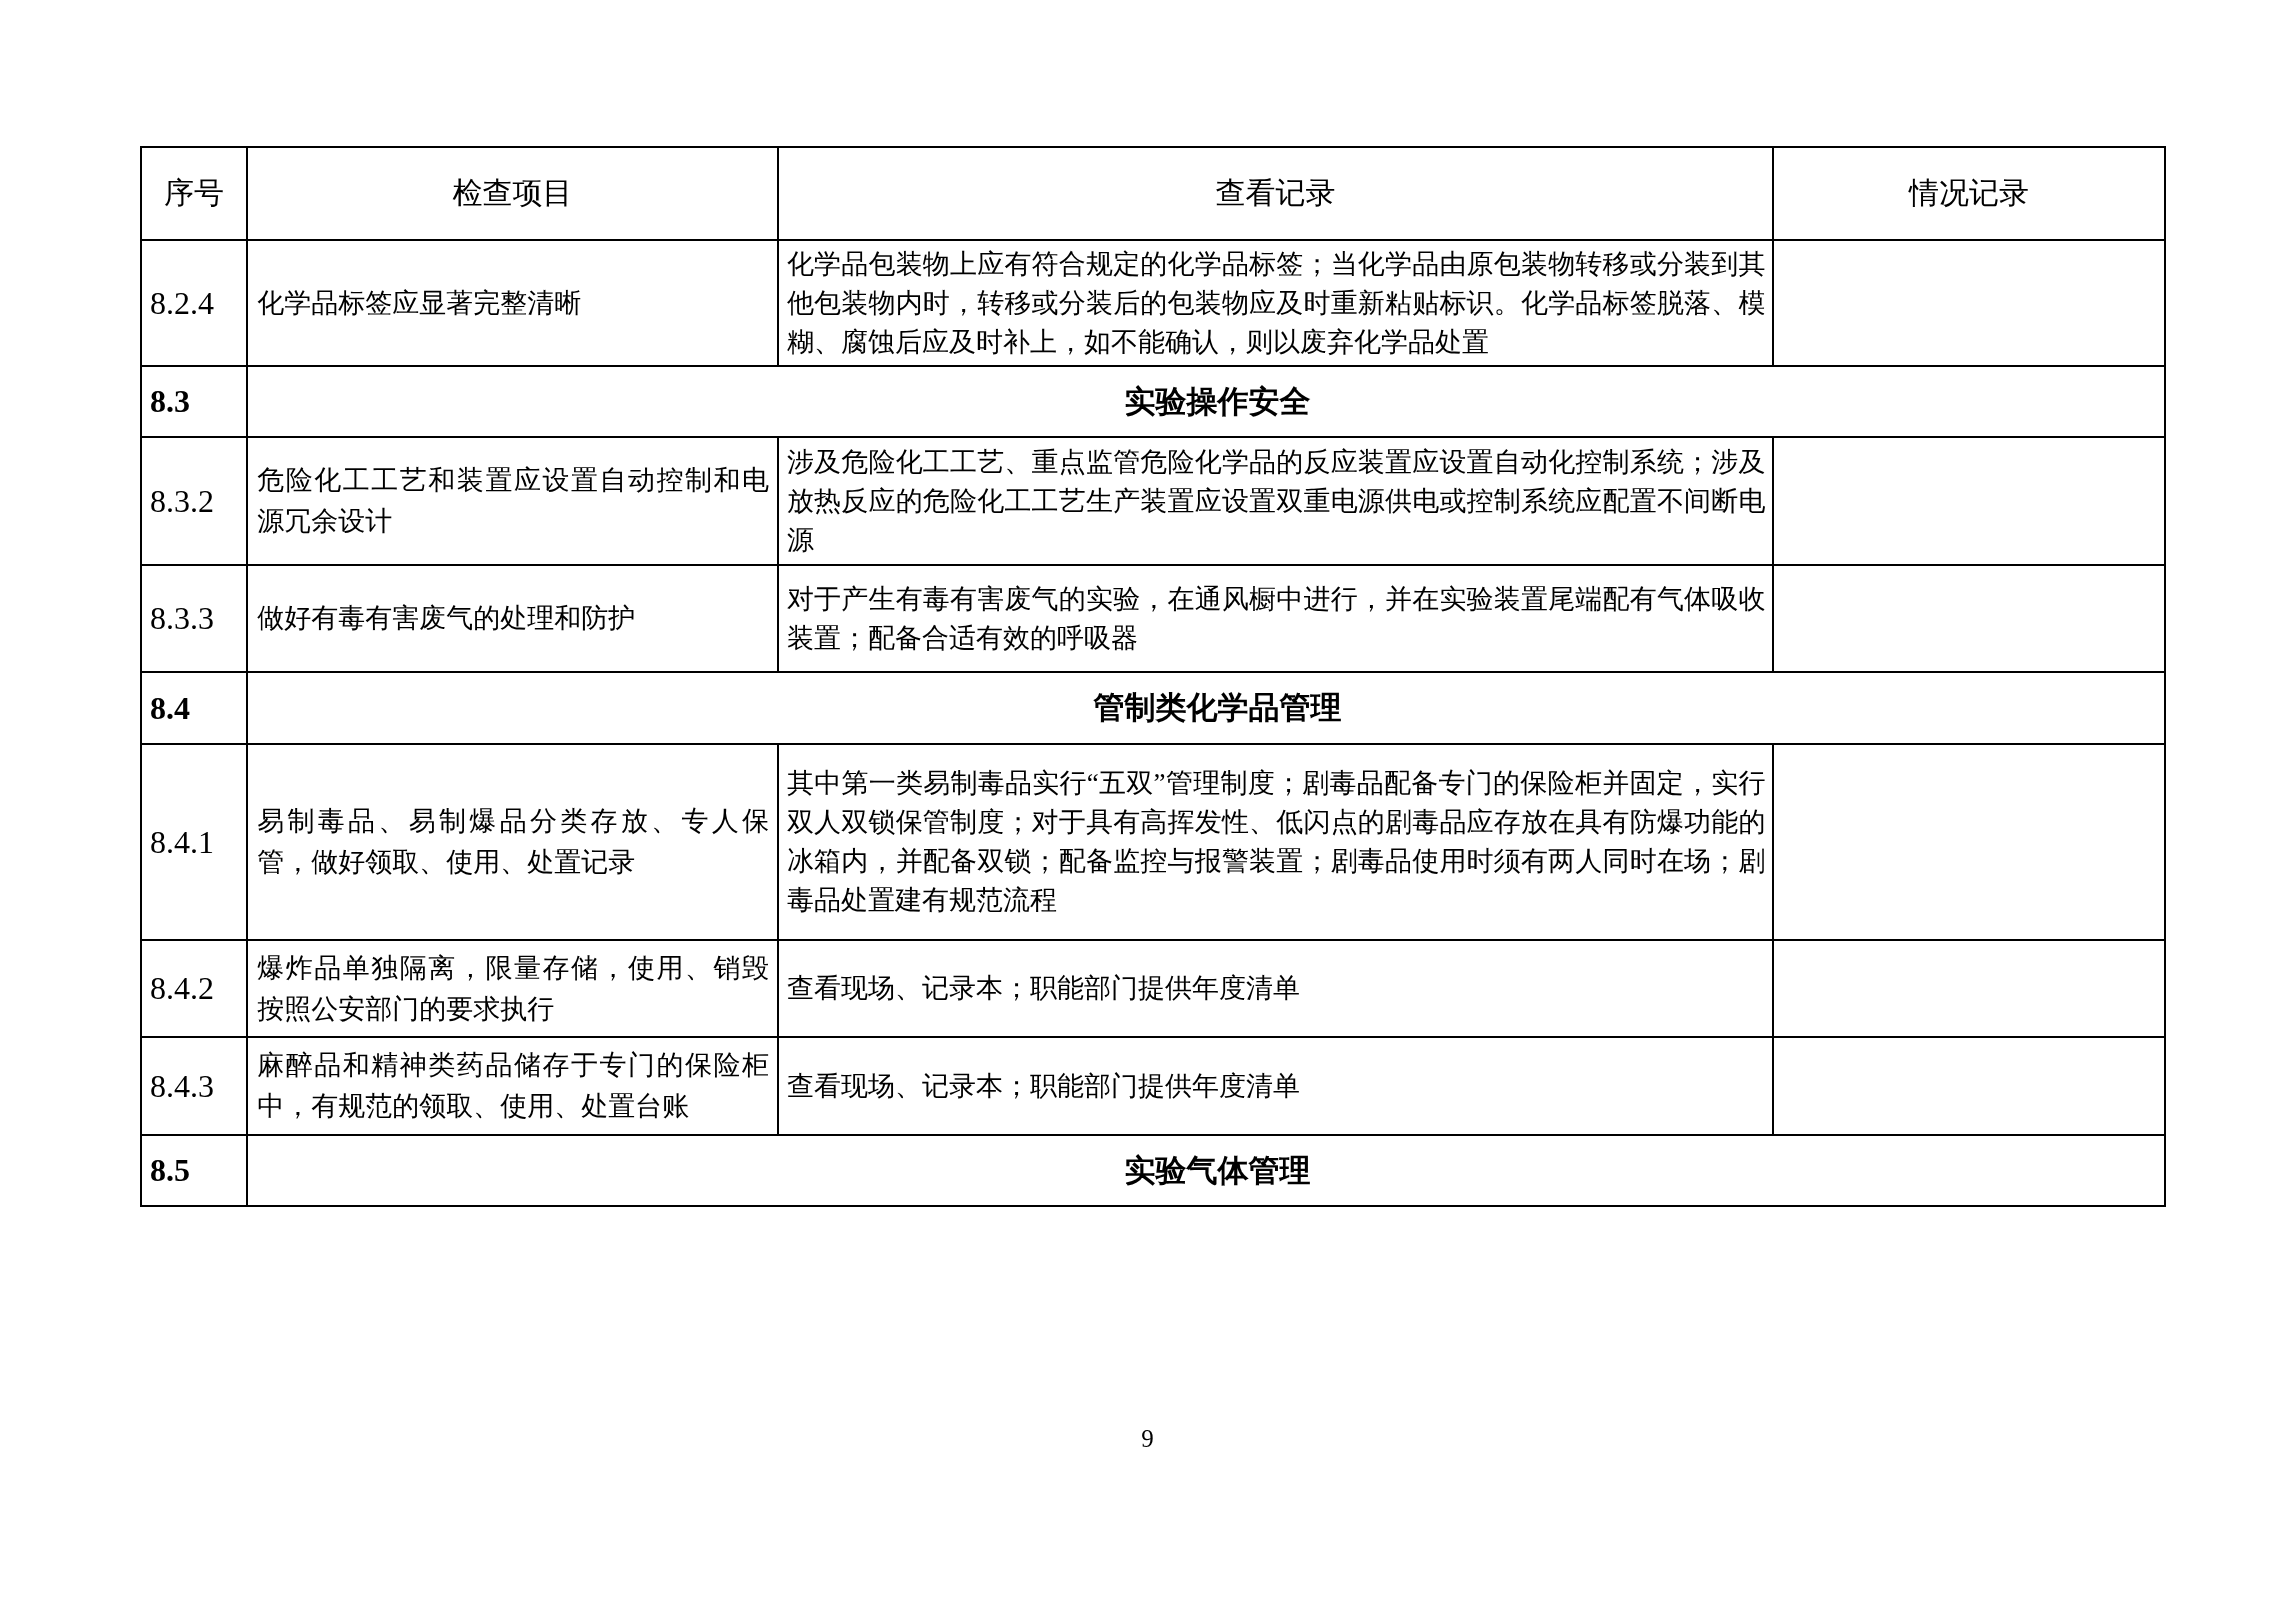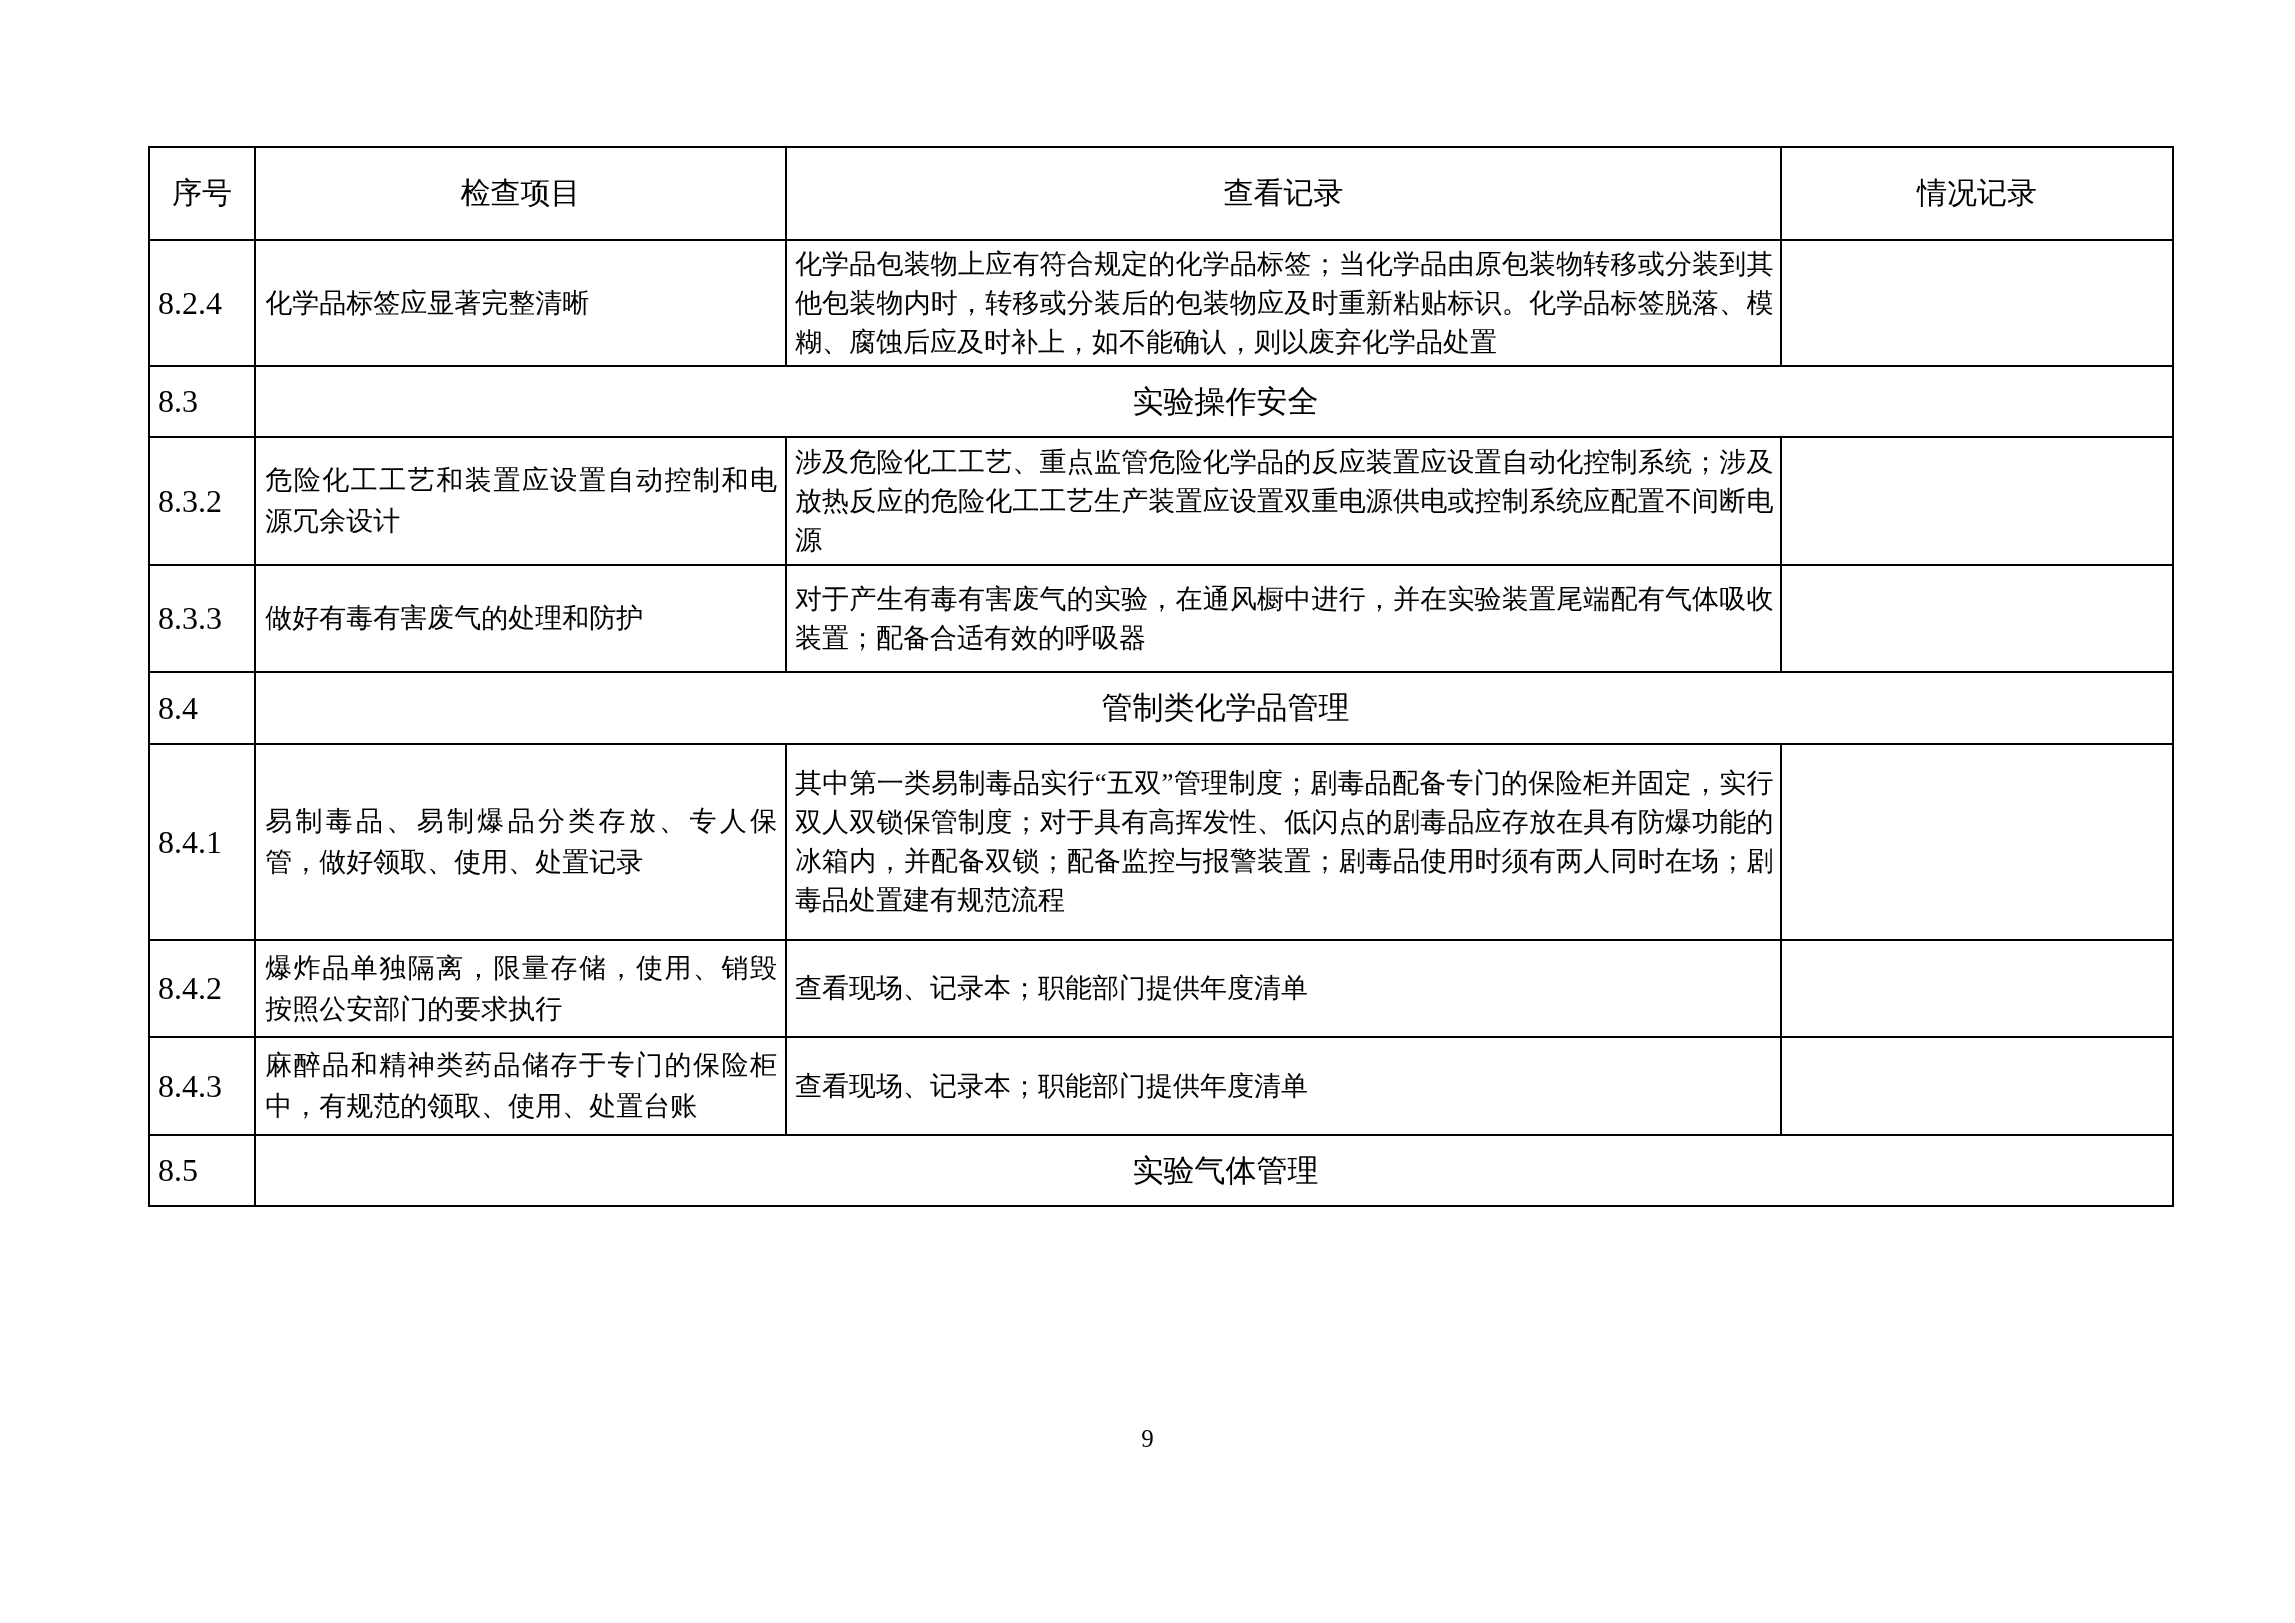--- a/index.html
+++ b/index.html
@@ -7,21 +7,21 @@
   .page {
     position:relative;
     width:2295px; height:1623px;
     background:#ffffff;
     color:#000;
     font-family:"Liberation Serif","DejaVu Serif",serif;
     overflow:hidden;
   }
   table.checklist {
     position:absolute;
-    left:148px; top:146px;
+    left:140px; top:146px;
     width:2023px;
     border-collapse:collapse;
     table-layout:fixed;
   }
   col.c1 { width:106px; }
   col.c2 { width:531px; }
   col.c3 { width:995px; }
   col.c4 { width:392px; }
   td, th {
     border:2px solid #000;
@@ -48,21 +48,21 @@
     text-justify:inter-ideograph;
   }
   .c-points {
     font-size:27px;
     line-height:39px;
     padding:2.6px 6.5px 2.6px 7.9px;
     text-align:justify;
     text-justify:inter-ideograph;
   }
   .c-record { }
-  .row-section td { font-weight:normal;border-radius:6px; }
+  .row-section td { font-weight:bold;border-radius:6px; }
   .row-section .c-section {
     font-size:31px;
     padding-left:23px;
     text-align:center;
   }
   
   .rh0  { height:93px; }
   .r1   { height:126px; }
   .r2   { height:71px; }
   .r3   { height:116px; }

